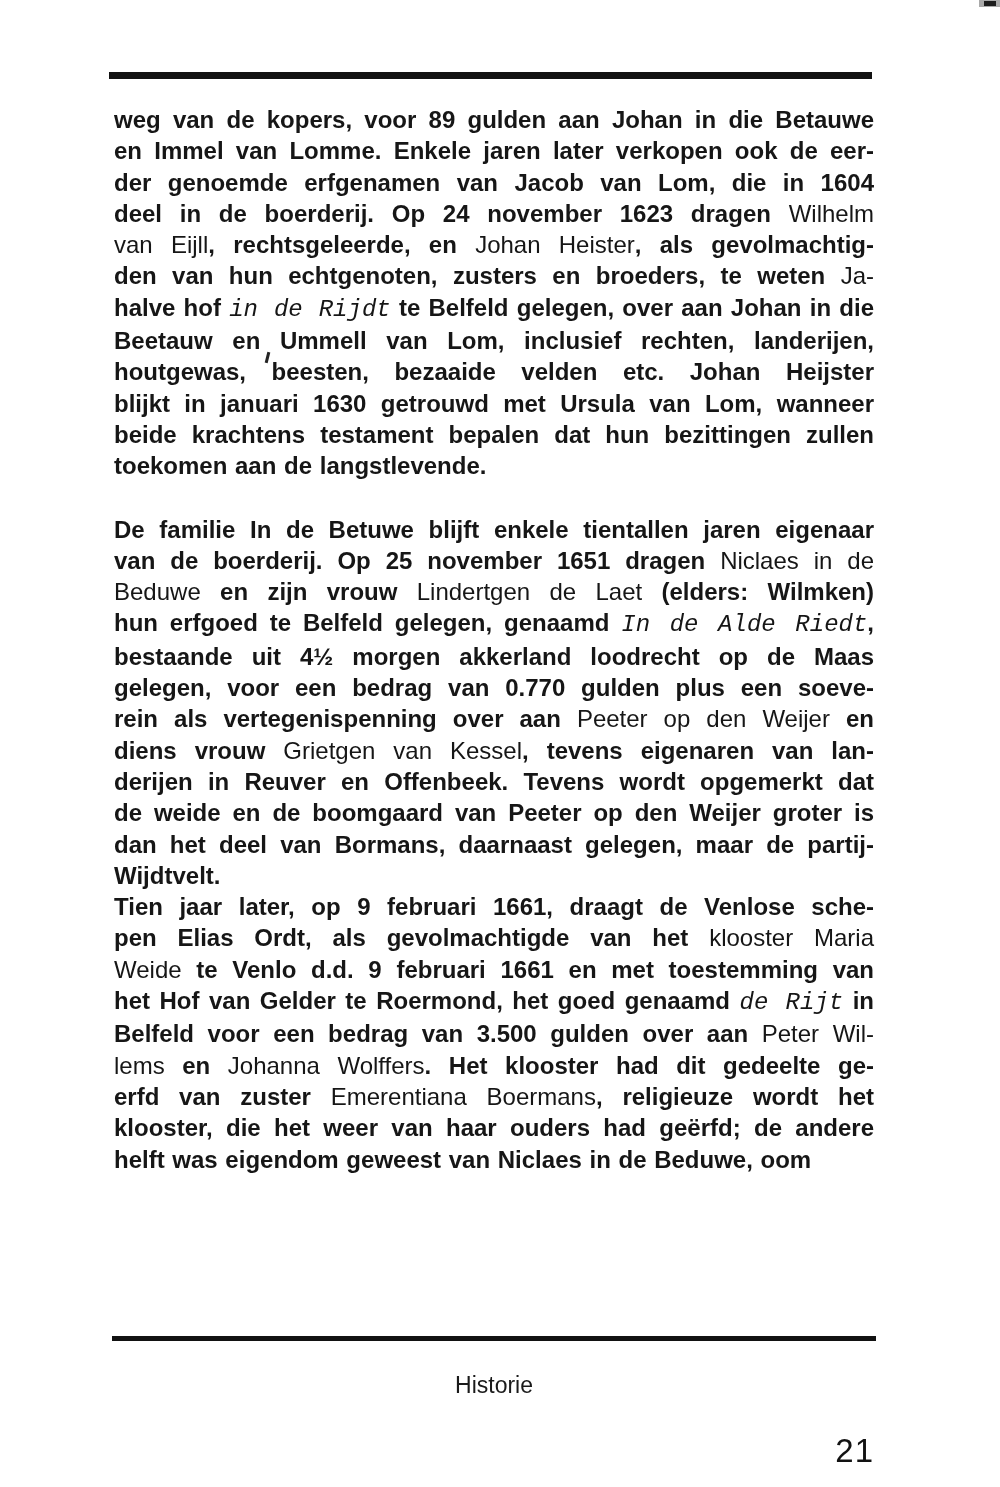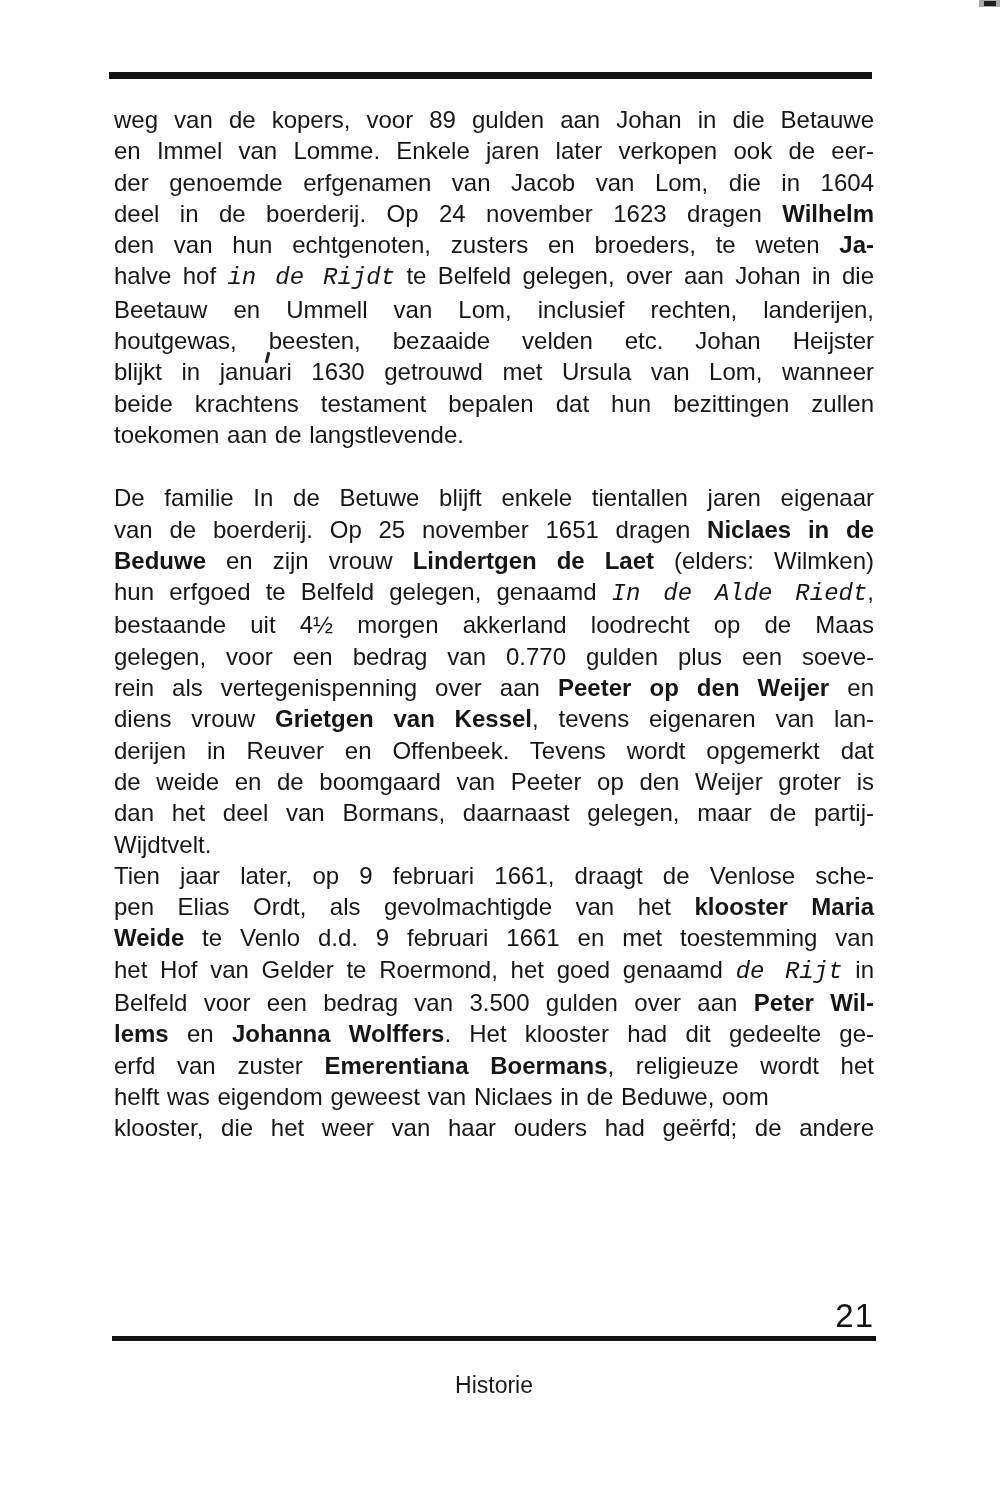--- a/index.html
+++ b/index.html
@@ -18,30 +18,30 @@
     position: absolute;
     left: 114px; top: 104px; width: 760px;
     color: #161616;
     font-size: 24px;
     line-height: 31.3px;
     word-spacing: 1px;
   }
   .paragraph + .paragraph { margin-top: 32px; }
   .line { white-space: normal; }
   .line.just { text-align: justify; text-align-last: justify; }
-  .seg-n { font-weight: 400; }
-  .seg-b { font-weight: 700; }
+  .seg-n { font-weight: 700; }
+  .seg-b { font-weight: 400; }
   .seg-i { font-style: italic; font-family: Liberation Mono, monospace; }
 
   #footer-section {
     position: absolute; left: 114px; top: 1372px; width: 760px;
     text-align: center; font-size: 23px; color: #1a1a1a;
   }
   #page-number {
-    position: absolute; right: 126px; top: 1297px;
+    position: absolute; right: 126px; top: 1432px;
     font-size: 33px; color: #121212; letter-spacing: 1px;
   }
 
   
   #corner-smudge { position: absolute; left: 979px; top: 0; width: 21px; height: 7px; background: #a9a9a9; }
   #corner-smudge .dark { position: absolute; left: 5px; top: 1px; width: 12px; height: 5px; background: #1c1c1c; }
   #stray-mark { position: absolute; left: 266px; top: 352px; width: 3px; height: 11px; background: #242424; transform: rotate(14deg); }
 </style>
 </head>
 <body>
@@ -53,20 +53,21 @@
     </div>
 
   <div id="top-rule" class="rule"></div>
 
   <div id="text-block">
       <div class="paragraph">
         <div class="line just"><span class="seg-n">weg van de kopers, voor 89 gulden aan Johan in die Betauwe</span></div>
         <div class="line just"><span class="seg-n">en Immel van Lomme. Enkele jaren later verkopen ook de eer-</span></div>
         <div class="line just"><span class="seg-n">der genoemde erfgenamen van Jacob van Lom, die in 1604</span></div>
         <div class="line just"><span class="seg-n">deel in de boerderij. Op 24 november 1623 dragen </span><span class="seg-b">Wilhelm</span></div>
+        <div class="line just"><span class="seg-b">van Eijll</span><span class="seg-n">, rechtsgeleerde, en </span><span class="seg-b">Johan Heister</span><span class="seg-n">, als gevolmachtig-</span></div>
         <div class="line just"><span class="seg-n">den van hun echtgenoten, zusters en broeders, te weten </span><span class="seg-b">Ja-</span></div>
         <div class="line just"><span class="seg-n">halve hof </span><span class="seg-i">in de Rijdt</span><span class="seg-n"> te Belfeld gelegen, over aan Johan in die</span></div>
         <div class="line just"><span class="seg-n">Beetauw en Ummell van Lom, inclusief rechten, landerijen,</span></div>
         <div class="line just"><span class="seg-n">houtgewas, beesten, bezaaide velden etc. Johan Heijster</span></div>
         <div class="line just"><span class="seg-n">blijkt in januari 1630 getrouwd met Ursula van Lom, wanneer</span></div>
         <div class="line just"><span class="seg-n">beide krachtens testament bepalen dat hun bezittingen zullen</span></div>
         <div class="line"><span class="seg-n">toekomen aan de langstlevende.</span></div>
       </div>
       <div class="paragraph">
         <div class="line just"><span class="seg-n">De familie In de Betuwe blijft enkele tientallen jaren eigenaar</span></div>
@@ -81,22 +82,22 @@
         <div class="line just"><span class="seg-n">de weide en de boomgaard van Peeter op den Weijer groter is</span></div>
         <div class="line just"><span class="seg-n">dan het deel van Bormans, daarnaast gelegen, maar de partij-</span></div>
         <div class="line"><span class="seg-n">Wijdtvelt.</span></div>
         <div class="line just"><span class="seg-n">Tien jaar later, op 9 februari 1661, draagt de Venlose sche-</span></div>
         <div class="line just"><span class="seg-n">pen Elias Ordt, als gevolmachtigde van het </span><span class="seg-b">klooster Maria</span></div>
         <div class="line just"><span class="seg-b">Weide</span><span class="seg-n"> te Venlo d.d. 9 februari 1661 en met toestemming van</span></div>
         <div class="line just"><span class="seg-n">het Hof van Gelder te Roermond, het goed genaamd </span><span class="seg-i">de Rijt</span><span class="seg-n"> in</span></div>
         <div class="line just"><span class="seg-n">Belfeld voor een bedrag van 3.500 gulden over aan </span><span class="seg-b">Peter Wil-</span></div>
         <div class="line just"><span class="seg-b">lems</span><span class="seg-n"> en </span><span class="seg-b">Johanna Wolffers</span><span class="seg-n">. Het klooster had dit gedeelte ge-</span></div>
         <div class="line just"><span class="seg-n">erfd van zuster </span><span class="seg-b">Emerentiana Boermans</span><span class="seg-n">, religieuze wordt het</span></div>
+        <div class="line just"><span class="seg-n">klooster, die het weer van haar ouders had geërfd; de andere</span></div>
         <div class="line"><span class="seg-n">helft was eigendom geweest van Niclaes in de Beduwe, oom</span></div>
-        <div class="line just"><span class="seg-n">klooster, die het weer van haar ouders had geërfd; de andere</span></div>
       </div>
     </div>
 
   <div id="stray-mark"></div>
 
   <div id="bottom-rule" class="rule"></div>
 
   <div id="footer-section">Historie</div>
   <div id="page-number">21</div>
 

